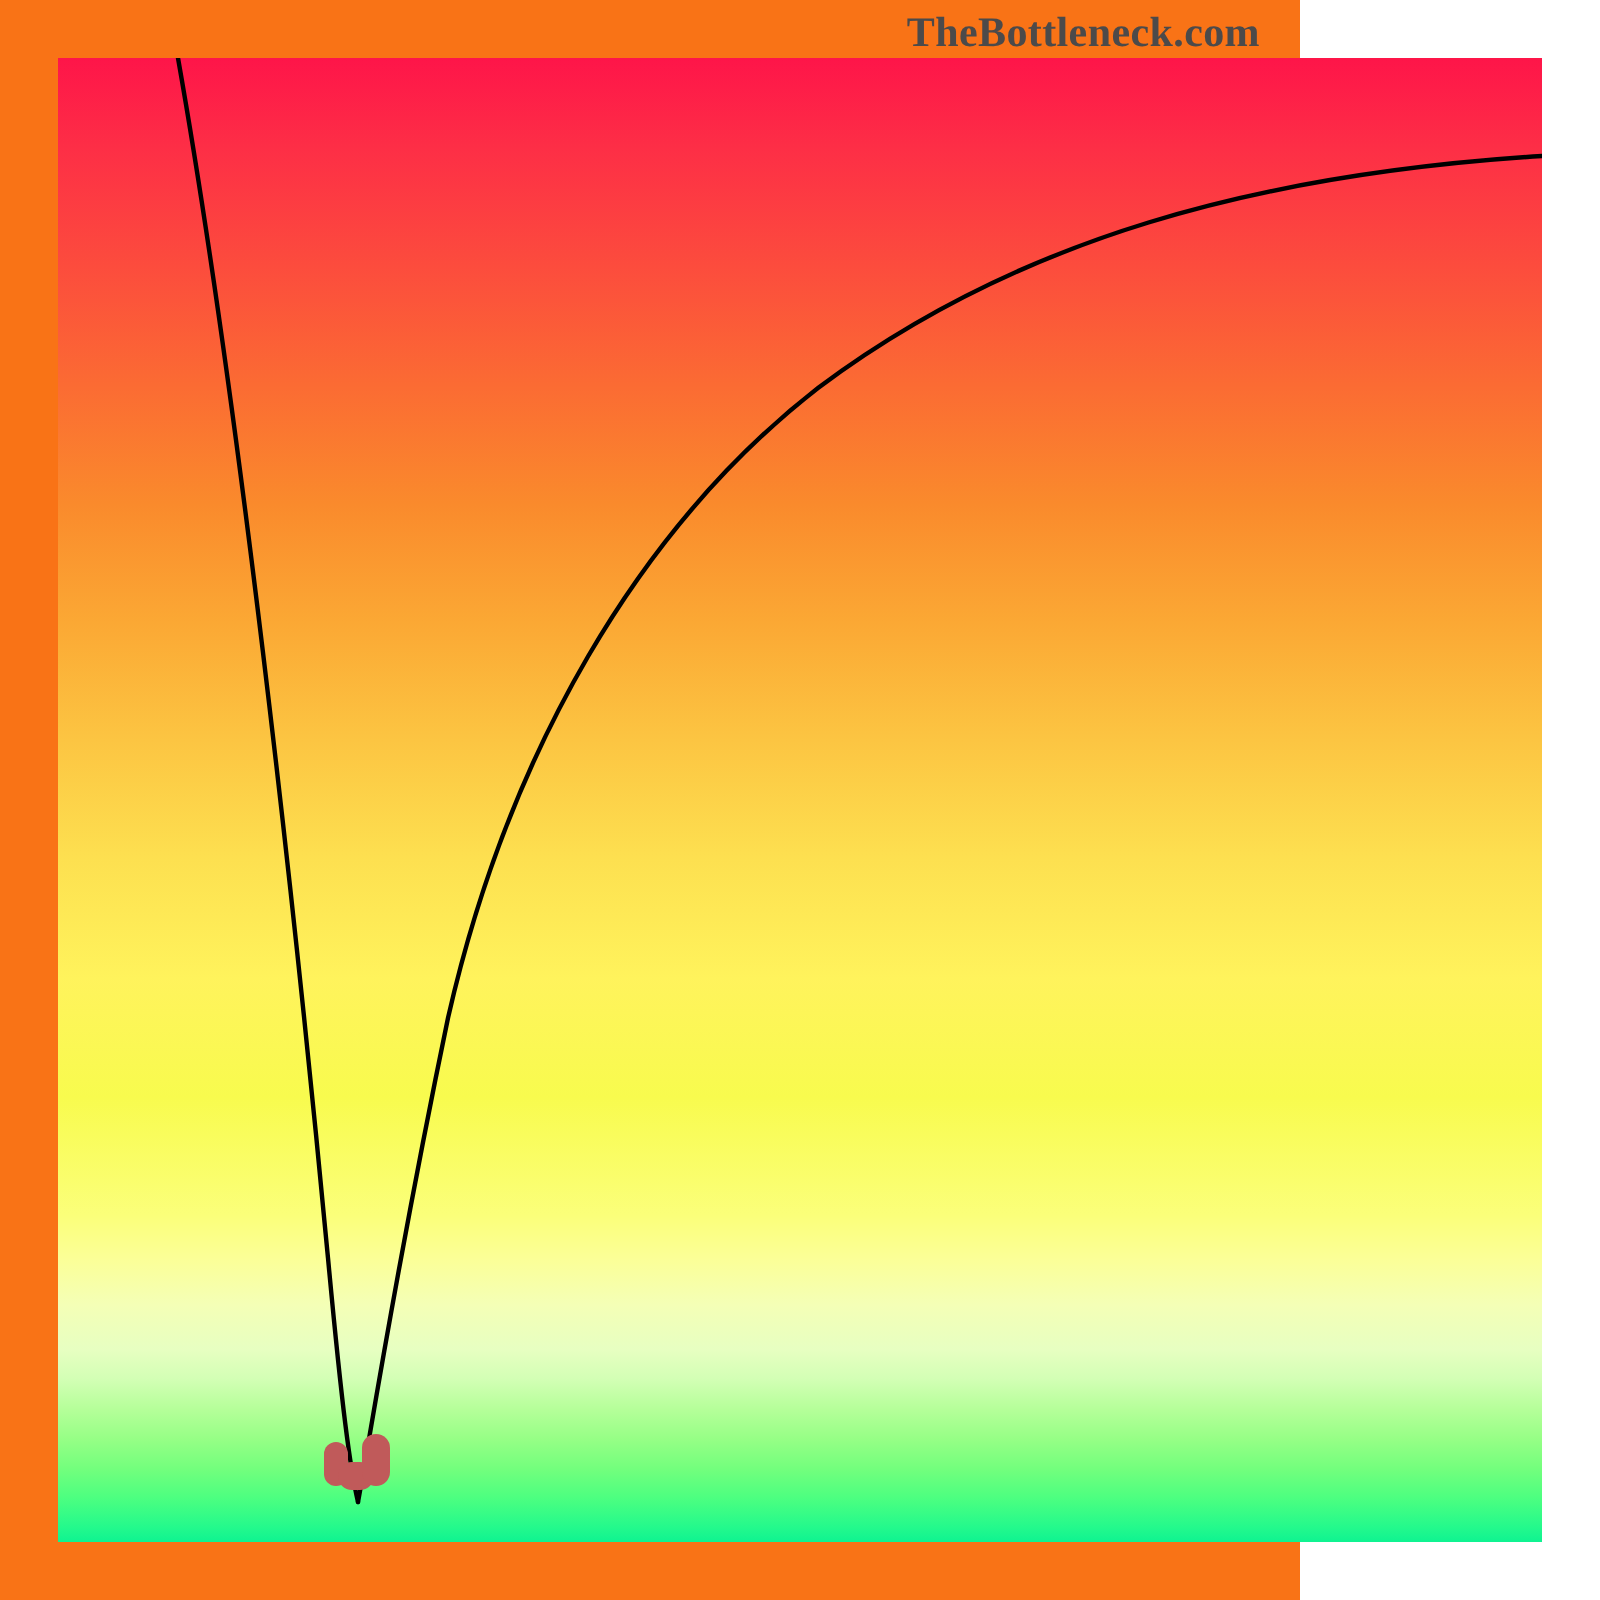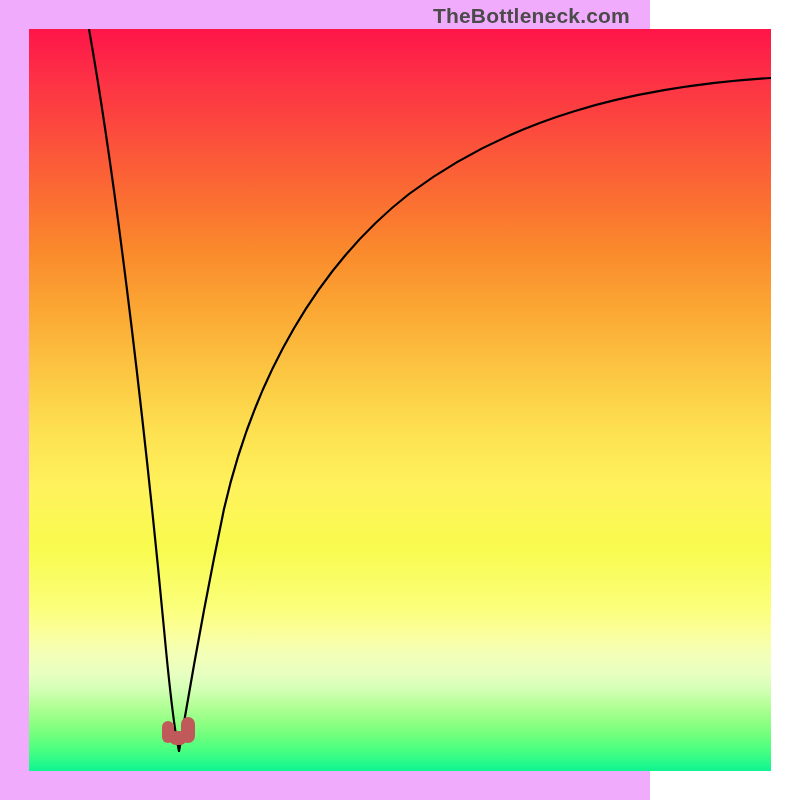--- a/index.html
+++ b/index.html
@@ -6,23 +6,24 @@
     margin: 0;
     padding: 0;
     width: 800px;
     height: 800px;
     overflow: hidden;
     font-family: Arial, Helvetica, sans-serif;
   }
   .frame {
     width: 650px;
     height: 800px;
-    background: #f0abfc;
+    background: #f97316;
     position: relative;
     box-sizing: border-box;
+    font-family: Liberation Serif, serif;
   }
   .brand {
     position: absolute;
     top: 4px;
     right: 20px;
     color: #4c4a4a;
     font-size: 21px;
     font-weight: 600;
     letter-spacing: 0.2px;
     z-index: 10;

